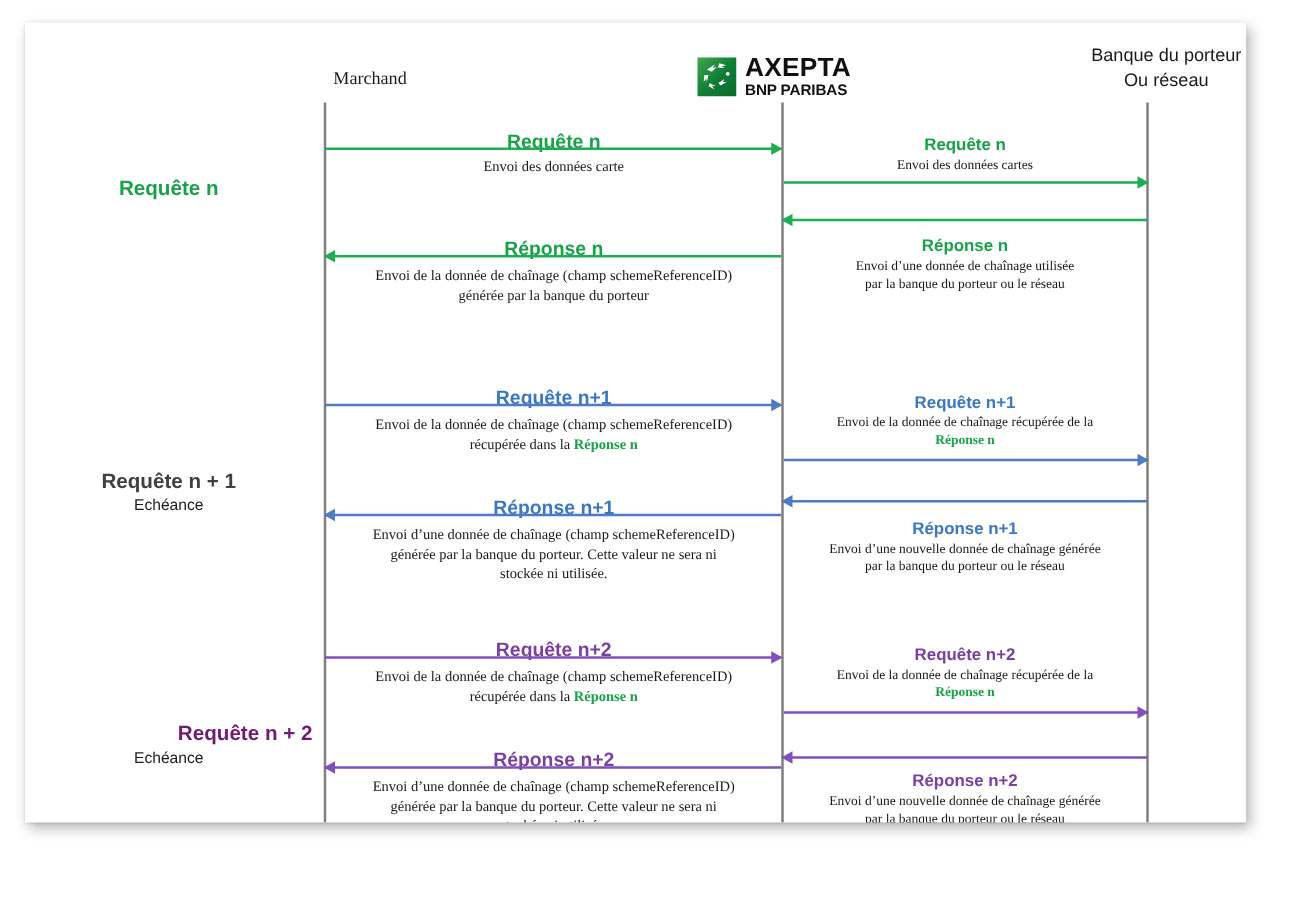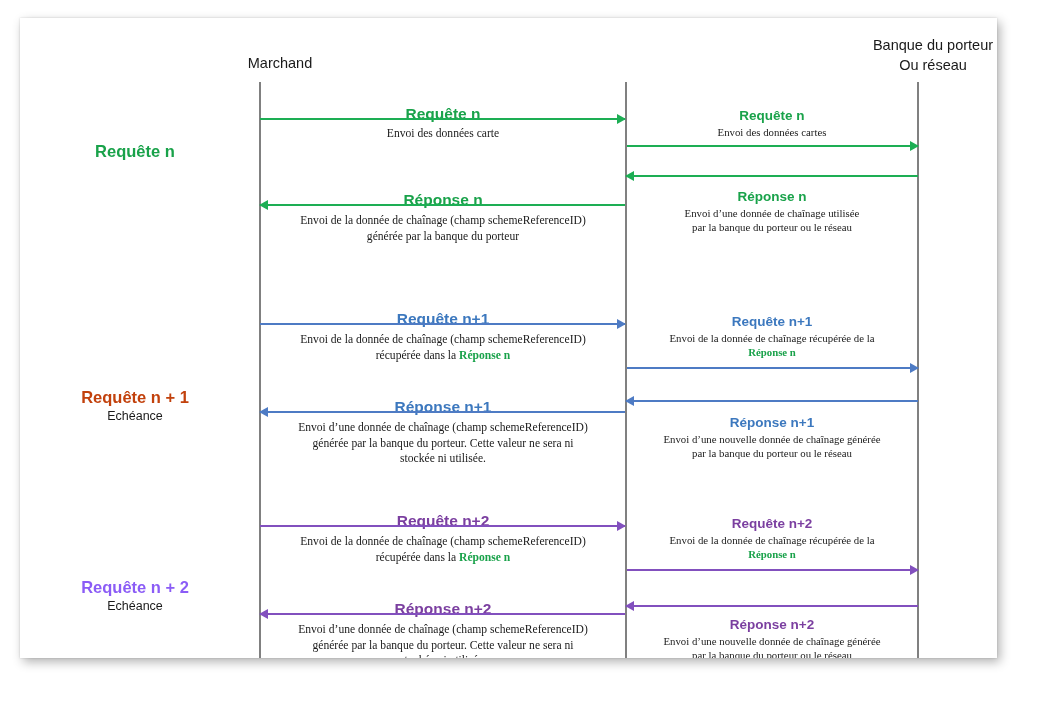--- a/index.html
+++ b/index.html
@@ -147,39 +147,57 @@
     border-bottom: 5px solid transparent;
   }
   .arrow.right .head { right: -1px; border-left-width: 9px; border-left-style: solid; }
   .arrow.left  .head { left: -1px;  border-right-width: 9px; border-right-style: solid; }
 </style>
 </head>
 <body>
 
 <div id="slide-card">
 
-  <div class="actor-label" style="left:170px; top:36px; width:180px;">Marchand</div>
-
+  <div class="actor-label" style="left:186px; top:36px; width:180px;font-family:Liberation Serif, serif;">Marchand</div>
+
+  <div id="axepta-logo" style="left:538px; top:26px;">
+    <span class="mark">
+      <svg width="31" height="31" viewBox="0 0 31 31" aria-hidden="true">
+        <g fill="#ffffff">
+          <path d="M7.5 9.5 L13.8 5.6 L12.2 8.6 L15.6 7.4 L11.4 11.3 Z"></path>
+          <path d="M17.5 4.6 L22.8 6.2 L19.4 7.2 L22.0 8.4 L16.4 8.0 Z"></path>
+          <path d="M5.4 14.2 L5.0 19.6 L6.9 16.7 L7.5 19.6 L8.7 14.0 Z"></path>
+          <path d="M9.0 22.9 L13.8 25.6 L11.6 23.0 L14.6 22.8 L9.6 20.6 Z"></path>
+          <path d="M18.4 22.4 L23.6 19.4 L20.2 19.8 L21.6 17.2 L16.8 20.4 Z"></path>
+          <circle cx="24.2" cy="13.0" r="1.5"></circle>
+        </g>
+      </svg>
+    </span>
+    <span class="wordmark">
+      <span class="wm-1">AXEPTA</span>
+      <span class="wm-2">BNP PARIBAS</span>
+    </span>
+  </div>
 
   <div class="actor-label" style="left:808px; top:18px; width:210px;">Banque du porteur
 Ou réseau</div>
 
   <div class="lifeline" style="left:239px; top:64px; height:576px;"></div>
   <div class="lifeline" style="left:605px; top:64px; height:576px;"></div>
   <div class="lifeline" style="left:897px; top:64px; height:576px;"></div>
 
   <div class="phase-label" style="left:0px; top:123px;">
     <span class="pl-title" style="color:#19A24A;">Requête n</span>
   </div>
   <div class="phase-label" style="left:0px; top:357px;">
-    <span class="pl-title" style="color:#c2410c;margin-top:12px;">Requête n + 1</span>
+    <span class="pl-title" style="color:#404040;">Requête n + 1</span>
     <span class="pl-sub">Echéance</span>
   </div>
   <div class="phase-label" style="left:0px; top:559px;">
-    <span class="pl-title" style="color:#8b5cf6;">Requête n + 2</span>
+    <span class="pl-title" style="color:#701a75;text-align:right;">Requête n + 2</span>
     <span class="pl-sub">Echéance</span>
   </div>
 
   <div class="msg" style="left:240px; top:86px; width:366px;">
     <span class="msg-title" style="color:#19A24A;">Requête n</span>
   </div>
   <div class="arrow right" style="left:240px; top:96px; width:365px;">
     <span class="shaft" style="background:#1DAE54;"></span>
     <span class="head" style="border-left-color:#1DAE54;"></span>
   </div>

